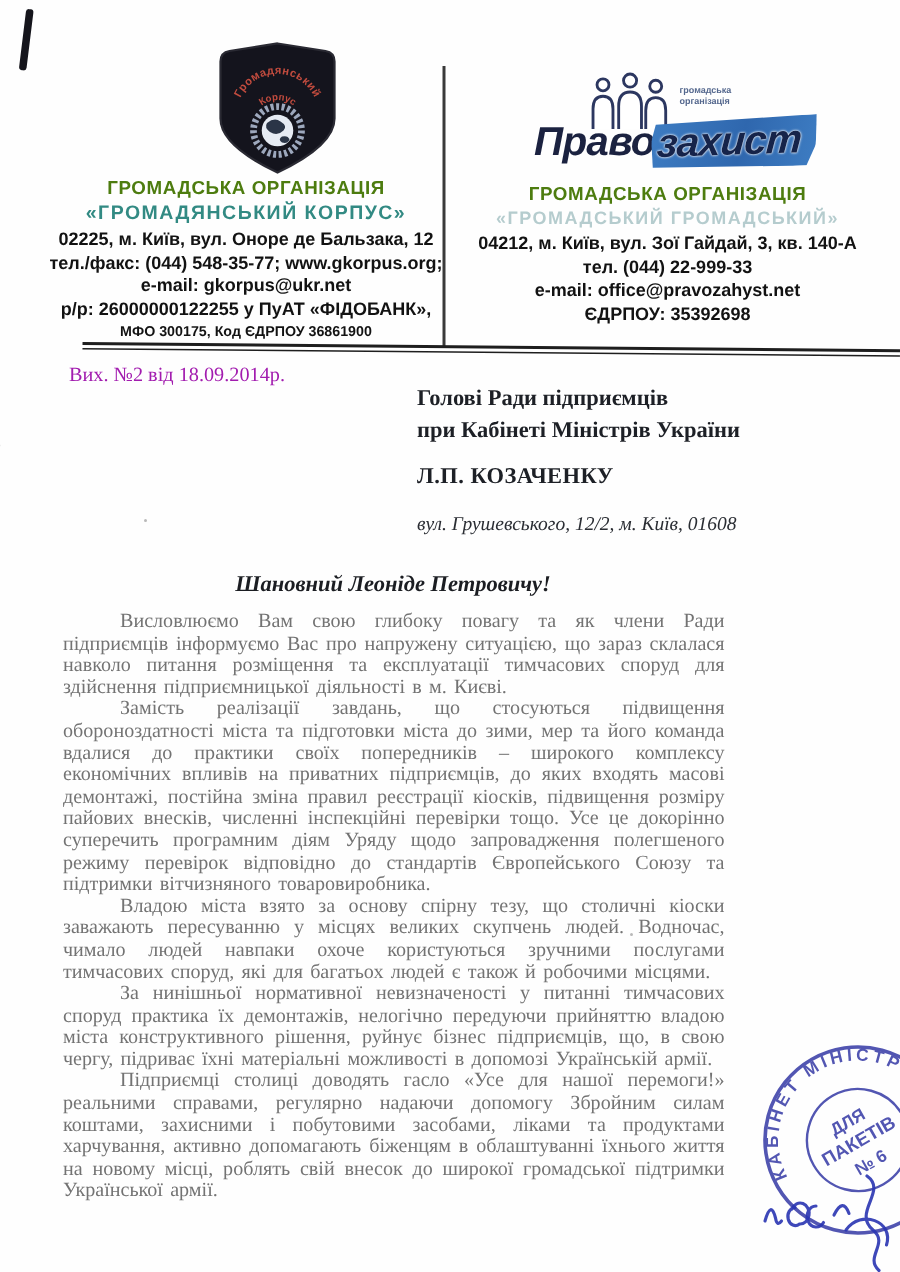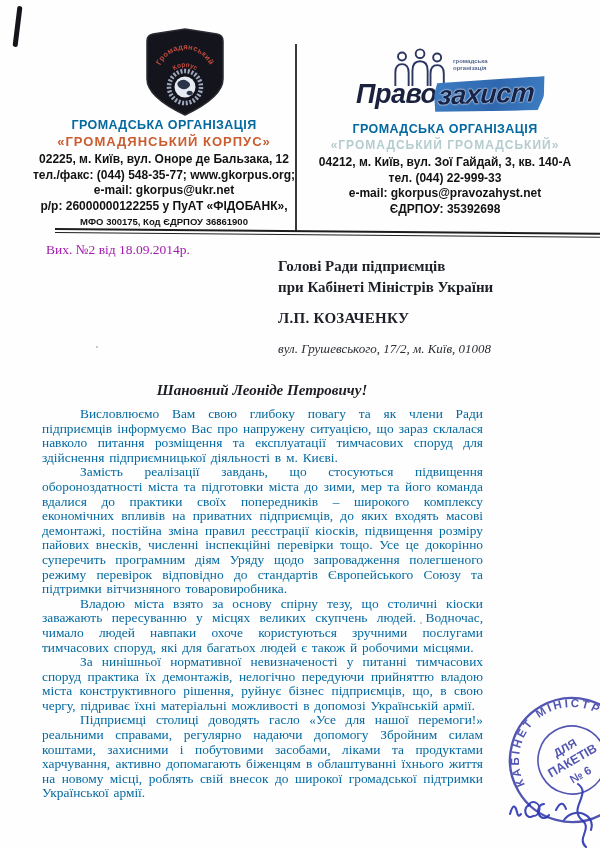--- a/index.html
+++ b/index.html
@@ -19,23 +19,23 @@
   .cm2 { left:-8px; top:522px; }
   .speck { position:absolute; width:2px; height:2px; border-radius:50%; background:#b9b9b9; }
   
   .vert-divider { position:absolute; left:295px; top:44px; width:2px; height:188px; background:#3a3a3a; }
   .double-rule { position:absolute; left:55px; top:228px; width:545px; height:5px;
     border-top:2px solid #1e1e1e; border-bottom:1.4px solid #1e1e1e;
     transform:rotate(0.5deg); transform-origin:left center; }
   .org-block { position:absolute; text-align:center; }
   .org-left  { left:28px;  top:118px; width:272px; }
   .org-right { left:304px; top:122px; width:282px; }
-  .org-type { font-size:12.5px; font-weight:600; letter-spacing:.4px; color:#0369a1; margin-bottom:2px; }
+  .org-type { font-size:12.5px; font-weight:600; letter-spacing:.4px; color:#4d7c0f; margin-bottom:2px; }
   .org-name-faded { font-size:13px; font-weight:bold; letter-spacing:1px;
-    color:#c2410c; opacity:.85; margin-bottom:3px; white-space:nowrap; }
+    color:#0f766e; opacity:.85; margin-bottom:3px; white-space:nowrap; }
   .org-right .org-name-faded { color:#a9c4c6; font-size:12px; }
   .org-line { font-size:12px; font-weight:bold; color:#121212; line-height:15.5px; }
   .org-codes { font-size:9.5px; font-weight:bold; color:#121212; margin-top:2px; }
   .badge-wrap { position:absolute; left:143px; top:27px; width:84px; height:90px; }
   
   .pz-people { position:absolute; left:392px; top:48px; }
   .pz-small { position:absolute; left:453px; top:58px; font-size:6px; line-height:7px;
     color:#55688e; font-weight:bold; text-align:left; }
   .pz-title { position:absolute; left:356px; top:78px; width:230px; white-space:nowrap;
     font-style:italic; font-weight:800; font-size:27px; letter-spacing:-0.5px; }
@@ -47,21 +47,21 @@
     text-shadow:0 0 2px #fff, 0 0 1px #fff; margin-left:-3px; }
   
   .serif { font-family:"Liberation Serif", serif; }
   .ref-line { position:absolute; left:46px; top:242px; font-size:13.5px; color:#a21caf; }
   .addressee { position:absolute; left:278px; top:256px; width:280px; color:#1d2026; }
   .addr-l { font-size:15px; font-weight:bold; line-height:21px; }
   .addr-name { font-size:15px; font-weight:bold; margin-top:12px; letter-spacing:.3px; }
   .addr-street { font-size:13px; font-style:italic; margin-top:14px; color:#2a2d33; }
   .salutation { position:absolute; left:42px; top:382px; width:440px; text-align:center;
     font-size:15px; font-weight:bold; font-style:italic; color:#1b1d22; }
-  .body-text { position:absolute; left:42px; top:407px; width:441px; color:#0369a1; }
+  .body-text { position:absolute; left:42px; top:407px; width:441px; color:#737373; }
   .body-text p { font-size:13.4px; line-height:14.6px; text-align:justify;
     text-indent:38px; word-spacing:1.5px; }
   
   .stamp-wrap { position:absolute; left:498px; top:688px; width:160px; height:160px; }
 </style>
 </head>
 <body>
 
 <div class="page">
 
@@ -121,31 +121,31 @@
   </div>
   <div class="pz-title">
     <span class="pz-t1">Право</span><span class="pz-t2">захист</span>
   </div>
 
   <div class="org-block org-right">
     <div class="org-type">ГРОМАДСЬКА ОРГАНІЗАЦІЯ</div>
     <div class="org-name-faded">«ГРОМАДСЬКИЙ ГРОМАДСЬКИЙ»</div>
     <div class="org-line">04212, м. Київ, вул. Зої Гайдай, 3, кв. 140-А</div>
     <div class="org-line">тел. (044) 22-999-33</div>
-    <div class="org-line">e-mail: gkorpus@pravozahyst.net</div>
+    <div class="org-line">e-mail: office@pravozahyst.net</div>
     <div class="org-line">ЄДРПОУ: 35392698</div>
   </div>
 
   <div class="ref-line serif">Вих. №2 від 18.09.2014р.</div>
 
   <div class="addressee serif">
     <div class="addr-l">Голові Ради підприємців</div>
     <div class="addr-l">при Кабінеті Міністрів України</div>
     <div class="addr-name">Л.П. КОЗАЧЕНКУ</div>
-    <div class="addr-street">вул. Грушевського, 17/2, м. Київ, 01008</div>
+    <div class="addr-street">вул. Грушевського, 12/2, м. Київ, 01608</div>
   </div>
 
   <div class="salutation serif">Шановний Леоніде Петровичу!</div>
 
   <div class="body-text serif">
     <p>Висловлюємо Вам свою глибоку повагу та як члени Ради підприємців інформуємо Вас про напружену ситуацією, що зараз склалася навколо питання розміщення та експлуатації тимчасових споруд для здійснення підприємницької діяльності в м. Києві.</p>
     <p>Замість реалізації завдань, що стосуються підвищення обороноздатності міста та підготовки міста до зими, мер та його команда вдалися до практики своїх попередників – широкого комплексу економічних впливів на приватних підприємців, до яких входять масові демонтажі, постійна зміна правил реєстрації кіосків, підвищення розміру пайових внесків, численні інспекційні перевірки тощо. Усе це докорінно суперечить програмним діям Уряду щодо запровадження полегшеного режиму перевірок відповідно до стандартів Європейського Союзу та підтримки вітчизняного товаровиробника.</p>
     <p>Владою міста взято за основу спірну тезу, що столичні кіоски заважають пересуванню у місцях великих скупчень людей. Водночас, чимало людей навпаки охоче користуються зручними послугами тимчасових споруд, які для багатьох людей є також й робочими місцями.</p>
     <p>За нинішньої нормативної невизначеності у питанні тимчасових споруд практика їх демонтажів, нелогічно передуючи прийняттю владою міста конструктивного рішення, руйнує бізнес підприємців, що, в свою чергу, підриває їхні матеріальні можливості в допомозі Українській армії.</p>
     <p>Підприємці столиці доводять гасло «Усе для нашої перемоги!» реальними справами, регулярно надаючи допомогу Збройним силам коштами, захисними і побутовими засобами, ліками та продуктами харчування, активно допомагають біженцям в облаштуванні їхнього життя на новому місці, роблять свій внесок до широкої громадської підтримки Української армії.</p>

